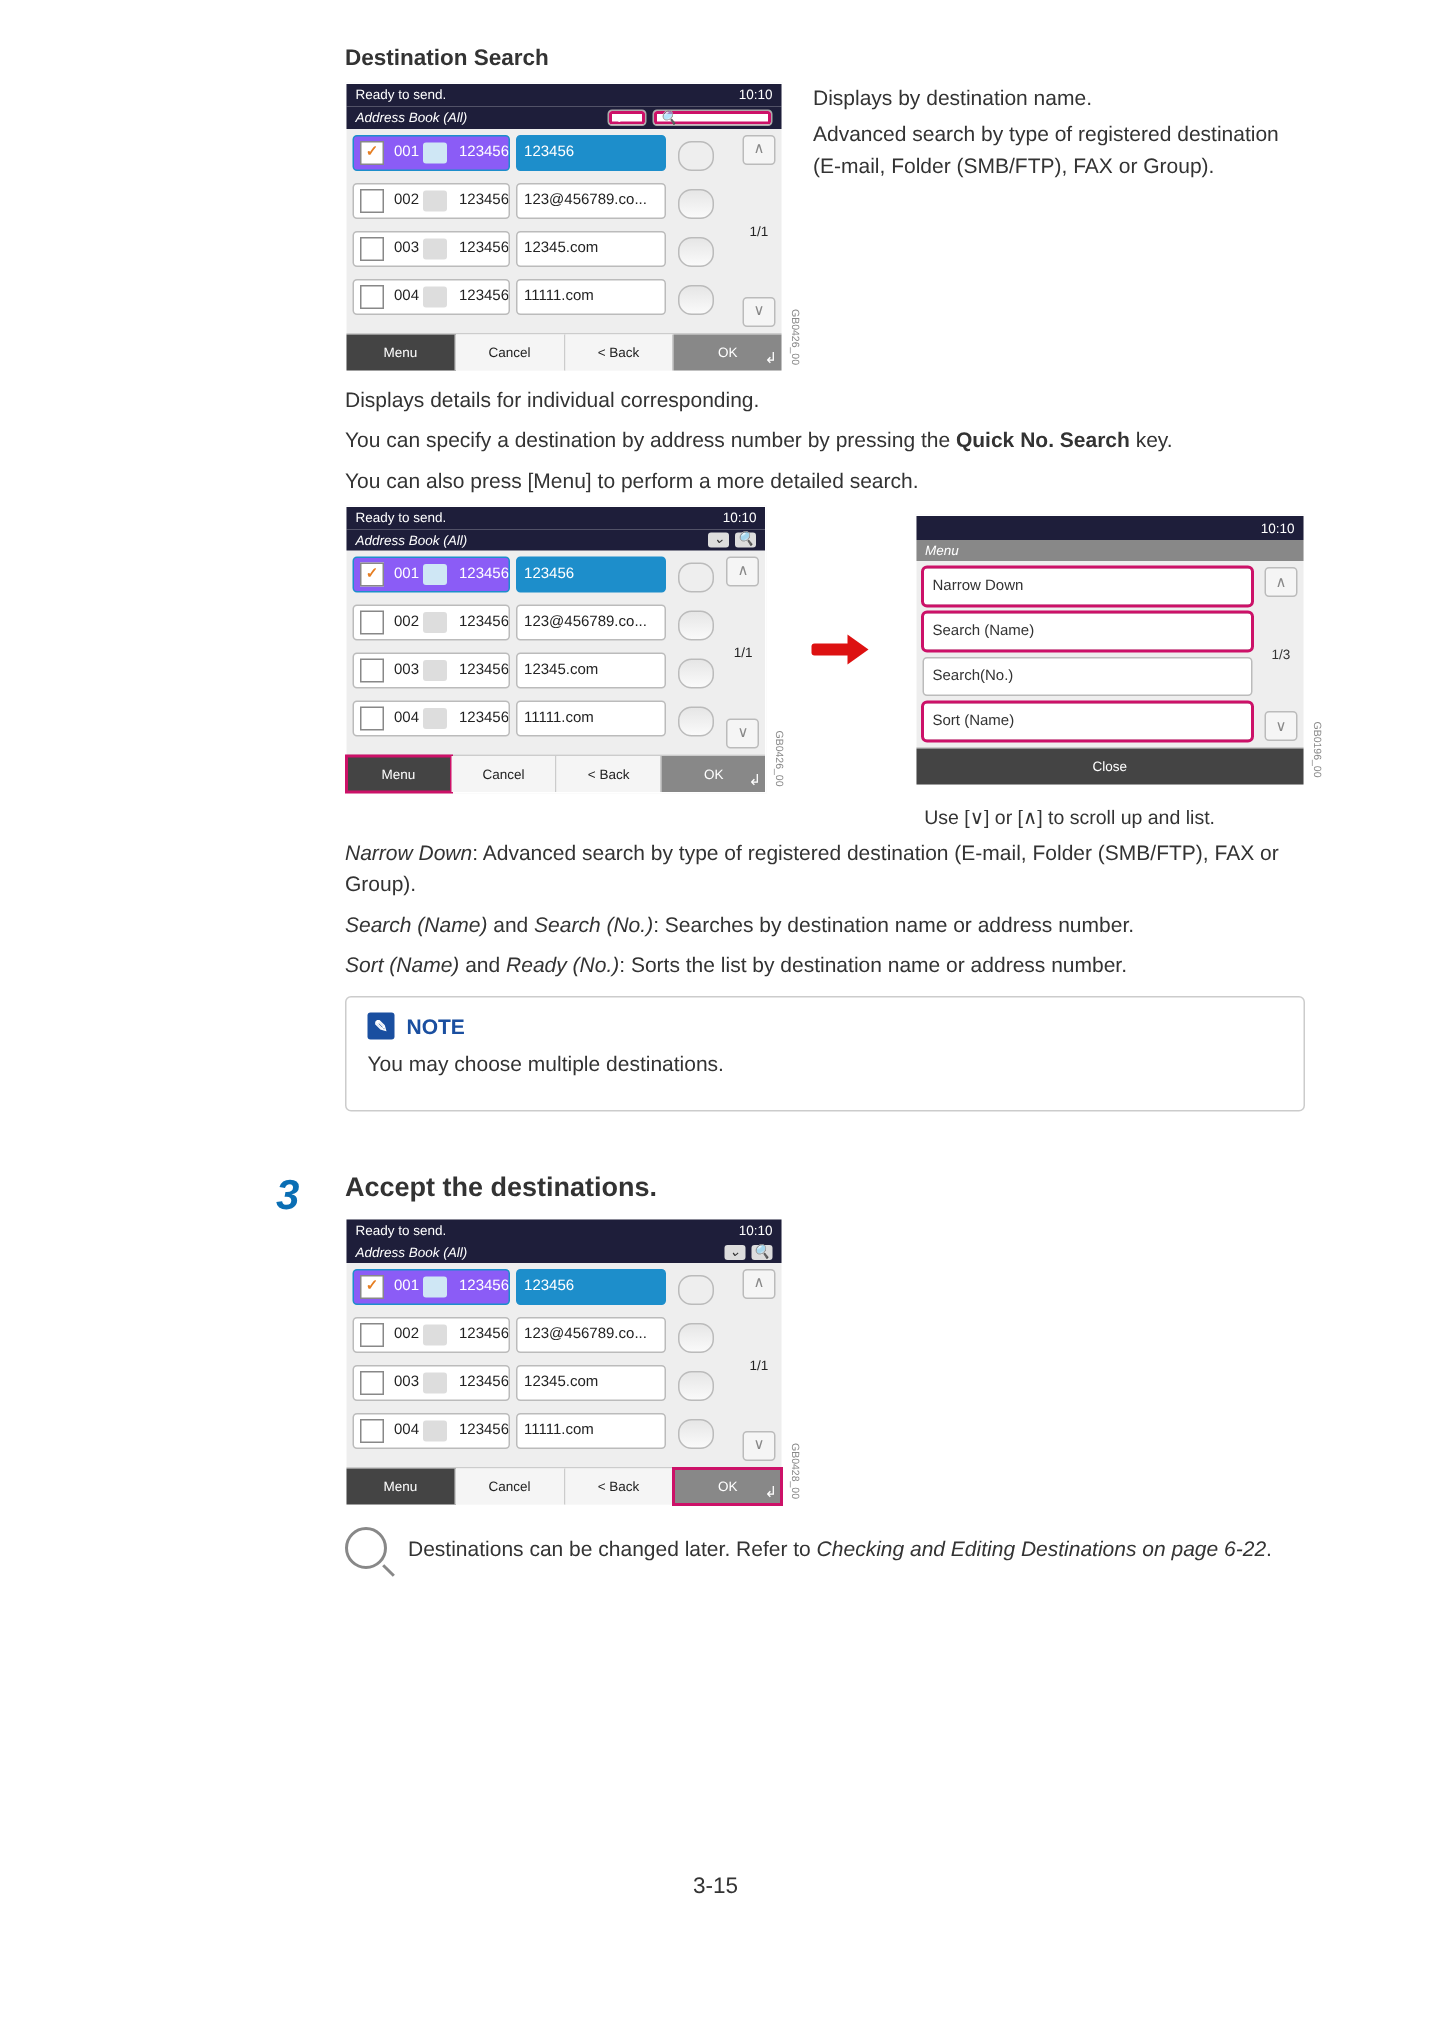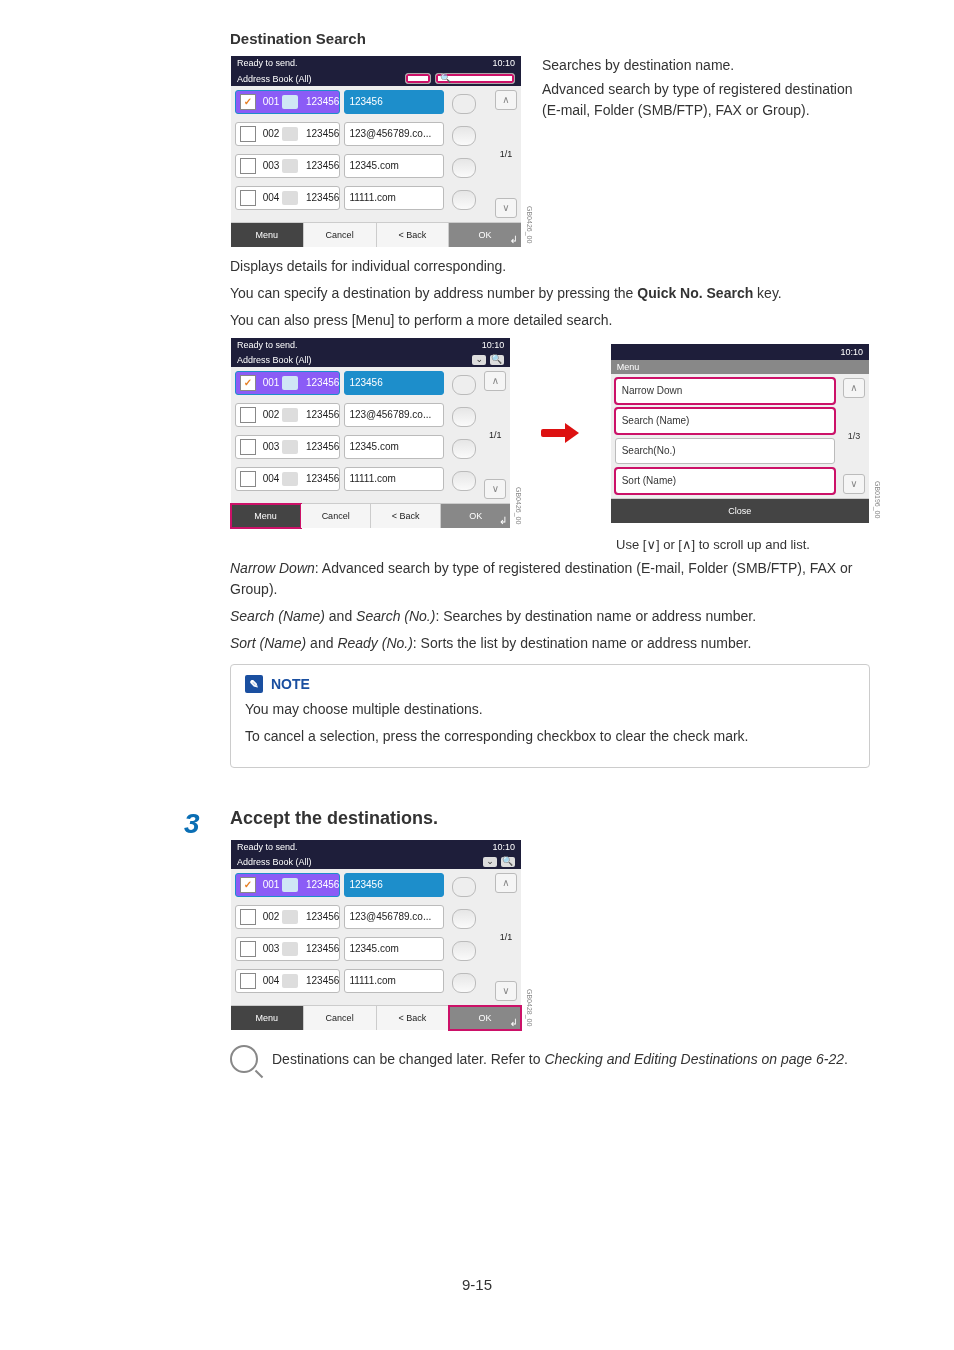--- a/index.html
+++ b/index.html
@@ -48,24 +48,25 @@
     color: #fff;
     display: flex;
     justify-content: space-between;
     padding: 3px 6px;
     font-size: 9px;
   }
   .panel-sub {
     background: #1e1e3a;
     color: #fff;
     display: flex;
-    align-items: flex-end;
+    align-items: center;
     padding: 2px 6px;
     font-size: 9px;
     gap: 4px;
+    font-style: italic;
   }
   .title-pill {
     display:inline-block;
     background:#ddd;
     color:#333;
     border-radius:2px;
     width:14px;
     height:10px;
     text-align:center;
   }
@@ -325,21 +326,21 @@
           <div class="pbtn">&lt; Back</div>
           <div class="pbtn ok">
               <span>OK</span>
               <span class="enter">↲</span>
             </div>
         </div>
         <span class="gbcode">GB0426_00</span>
       </div>
 
       <div class="annot">
-        <div class="line1">Searches by destination name.</div>
+        <div class="line1">Displays by destination name.</div>
         <div>Advanced search by type of registered destination (E-mail, Folder (SMB/FTP), FAX or Group).</div>
       </div>
     </div>
 
     <div class="body-text">Displays details for individual corresponding.</div>
 
     <div class="body-text">
       <span>You can specify a destination by address number by pressing the </span><b>Quick No. Search</b><span> key.</span>
     </div>
     <div class="body-text">You can also press [Menu] to perform a more detailed search.</div>
@@ -458,21 +459,20 @@
     <div class="body-text">
       <i>Sort (Name)</i><span> and </span><i>Ready (No.)</i><span>: Sorts the list by destination name or address number.</span>
     </div>
 
     <div class="note-box">
       <div class="note-head">
         <div class="note-icon">✎</div>
         <span>NOTE</span>
       </div>
       <div class="body-text">You may choose multiple destinations.</div>
-      <div class="body-text">To cancel a selection, press the corresponding checkbox to clear the check mark.</div>
     </div>
 
     <div class="step-row">
       <div class="step-num">3</div>
       <div style="flex:1;">
         <div class="step-title">Accept the destinations.</div>
 
         <div class="panel">
           <div class="panel-top">
             <span>Ready to send.</span>
@@ -549,14 +549,14 @@
           <div class="mag-icon"></div>
           <div class="body-text">
             <span>Destinations can be changed later. Refer to </span><i>Checking and Editing Destinations on page 6-22</i>.
           </div>
         </div>
       </div>
     </div>
 
   </div>
 
-  <div class="footer-num">9-15</div>
+  <div class="footer-num">3-15</div>
 </div>
 
 </body></html>

